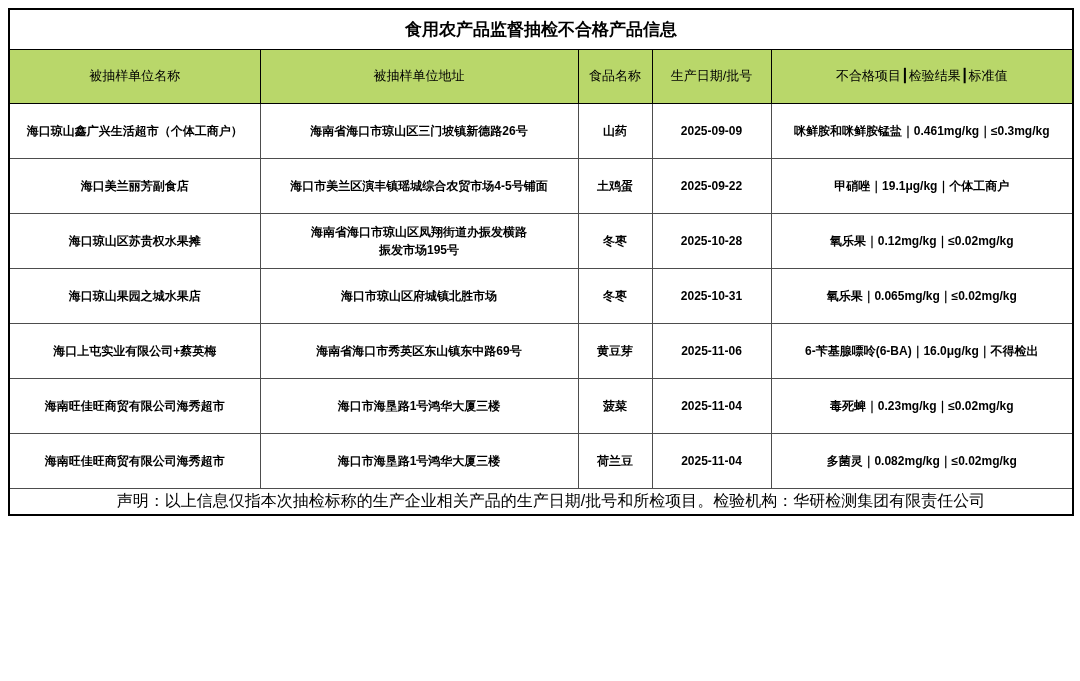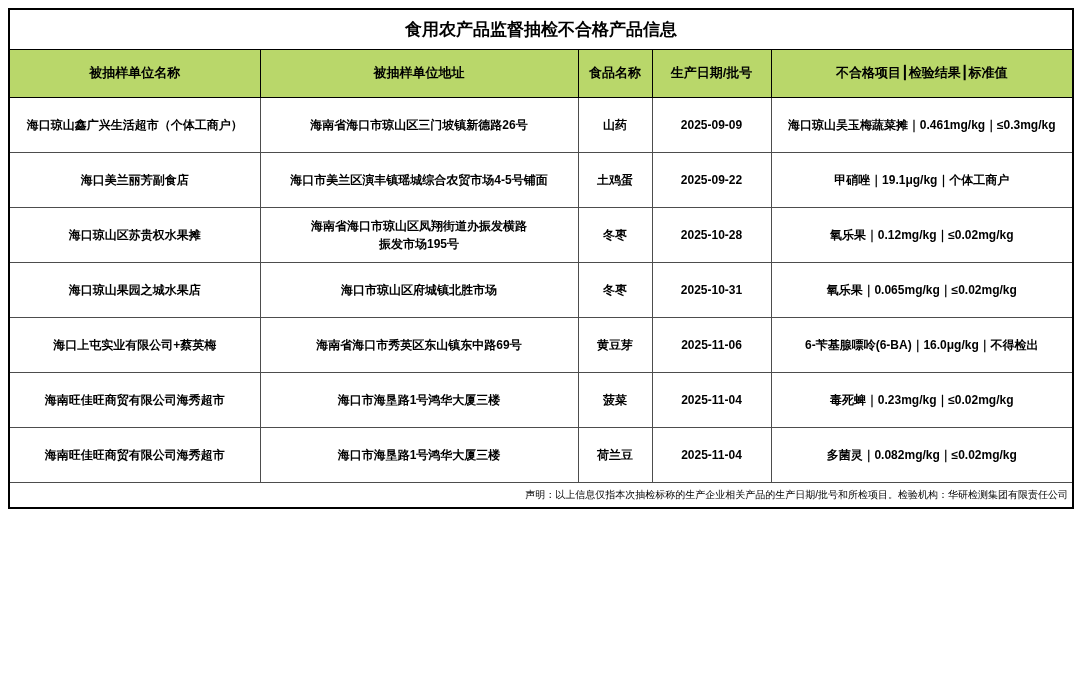--- a/index.html
+++ b/index.html
@@ -25,37 +25,37 @@
     overflow: hidden;
   }
   tr.title-row td {
     height: 40px;
     font-size: 17px;
     font-weight: bold;
     border-color: var(--outer);
     background: #fff;
   }
   tr.header-row th {
-    height: 48px;
+    height: 54px;
     background: var(--header-bg);
     font-size: 13px;
-    font-weight: bold;
+    font-weight: normal;
     border-color: var(--outer);
   }
   tr.data-row td {
     height: 55px;
     font-size: 12px;
     white-space: pre-line;
     line-height: 1.5;
     font-weight: bold;
   }
   tr.footer-row td {
     height: 26px;
-    font-size: 10px;
-    text-align: right;
+    font-size: 16px;
+    text-align: center;
     padding-left: 24px;
     border-color: var(--outer);
   }
   col.c-name   { width: 251px; }
   col.c-addr   { width: 318px; }
   col.c-food   { width: 74px; }
   col.c-date   { width: 119px; }
   col.c-find   { width: 302px; }
 </style>
 </head>
@@ -81,21 +81,21 @@
         <th>生产日期/批号</th>
         <th>不合格项目┃检验结果┃标准值</th>
       </tr>
     </thead>
     <tbody>
       <tr class="data-row">
         <td>海口琼山鑫广兴生活超市（个体工商户）</td>
         <td>海南省海口市琼山区三门坡镇新德路26号</td>
         <td>山药</td>
         <td>2025-09-09</td>
-        <td>海口琼山吴玉梅蔬菜摊｜0.461mg/kg｜≤0.3mg/kg</td>
+        <td>咪鲜胺和咪鲜胺锰盐｜0.461mg/kg｜≤0.3mg/kg</td>
       </tr>
       <tr class="data-row">
         <td>海口美兰丽芳副食店</td>
         <td>海口市美兰区演丰镇瑶城综合农贸市场4-5号铺面</td>
         <td>土鸡蛋</td>
         <td>2025-09-22</td>
         <td>甲硝唑｜19.1μg/kg｜个体工商户</td>
       </tr>
       <tr class="data-row">
         <td>海口琼山区苏贵权水果摊</td>

